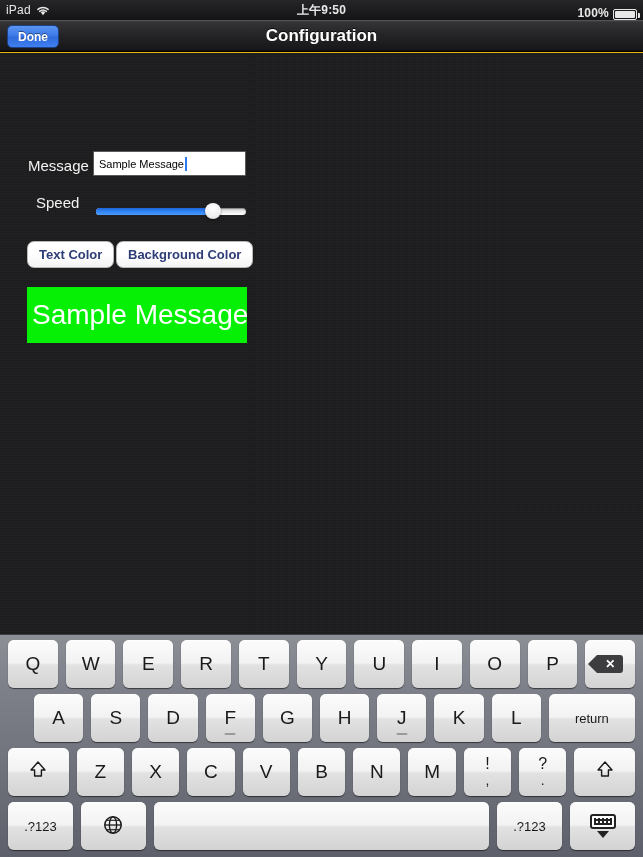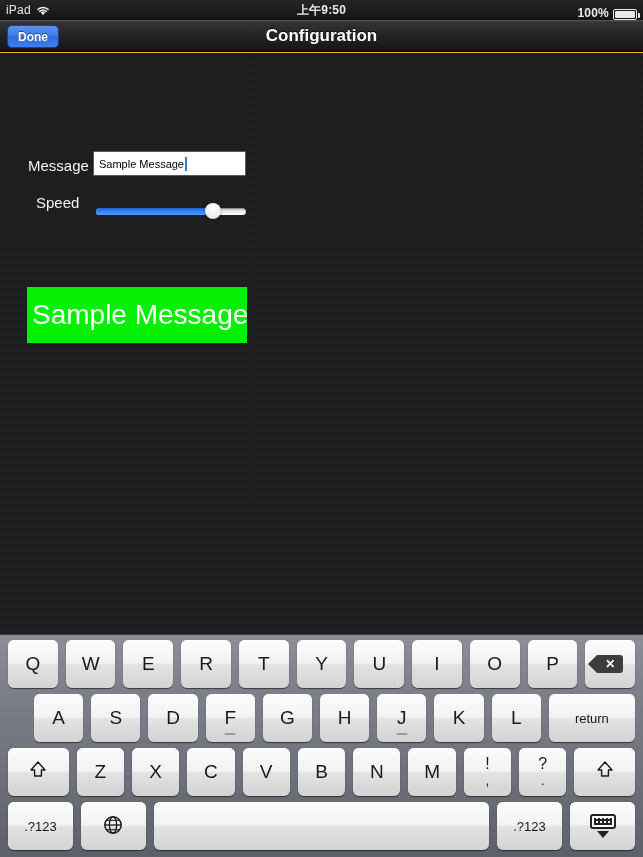--- a/index.html
+++ b/index.html
@@ -312,21 +312,23 @@
     </div>
 
     <div class="field-label" id="label-speed">Speed</div>
 
     <div id="speed-slider">
       <div id="slider-track"></div>
       <div id="slider-fill" style="width: 117px;"></div>
       <div id="slider-thumb" style="left: 109px;"></div>
     </div>
 
-
+    <div class="pill-button" id="btn-text-color">Text Color</div>
+
+    <div class="pill-button" id="btn-bg-color">Background Color</div>
 
     <div id="preview-banner" style="background: rgb(6, 240, 6);">
       <span id="preview-text" style="color: rgb(255, 255, 255);">Sample Message</span>
     </div>
   </div>
 
   <div id="keyboard">
 
     <div class="kb-row" id="kb-row-1">
       <div class="key">

